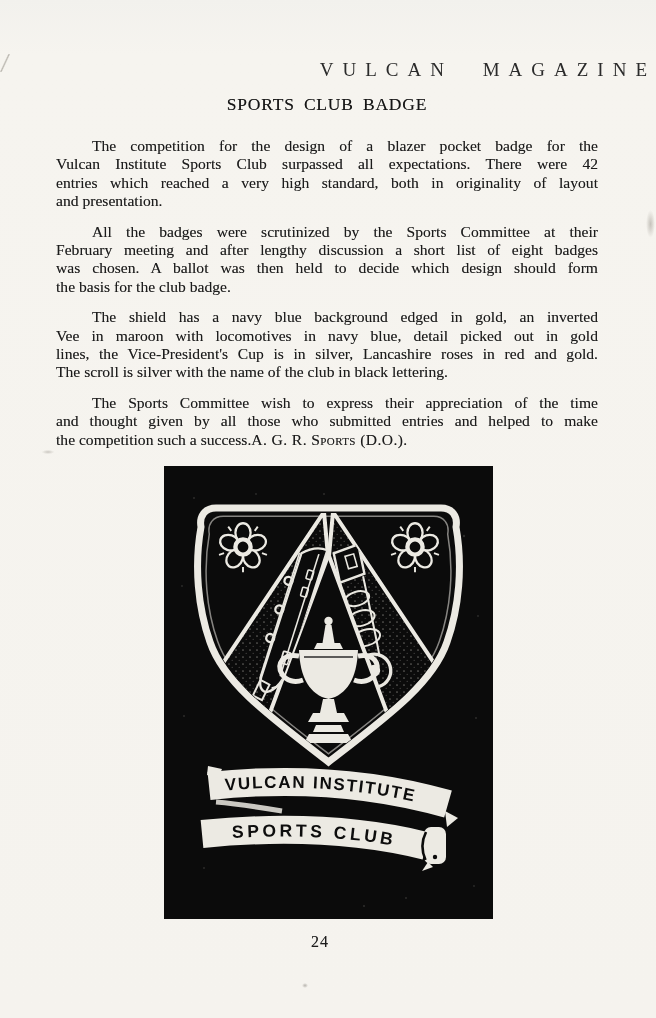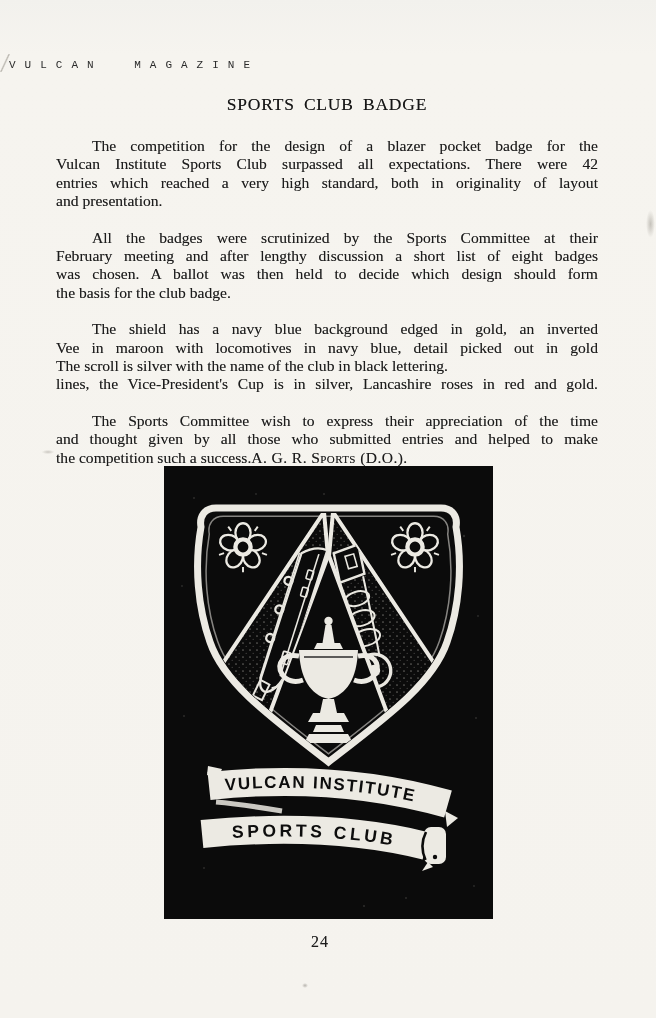--- a/index.html
+++ b/index.html
@@ -2,35 +2,35 @@
 <html><head>
 <meta charset="utf-8">
 <style>
   html,body{margin:0;padding:0;background:#888;}
   .page{
     position:relative;width:656px;height:1018px;overflow:hidden;
     background:linear-gradient(180deg,#f2f1ed 0px,#f6f4ef 55px,#f5f3ee 100%);
     font-family:"Liberation Serif",serif;color:#1c1c1c;
   }
   .running-head{
-    position:absolute;top:59px;left:0;width:100%;text-align:left;
-    font-family:Liberation Mono, monospace;font-size:11px;font-weight:400;
+    position:absolute;top:59px;left:0;width:100%;text-align:right;
+    font-family:Liberation Serif, serif;font-size:19px;font-weight:400;
     letter-spacing:9px;word-spacing:16px;color:#2b2b2b;text-indent:9px;
   }
   .article-title{
     position:absolute;top:94px;left:56px;width:542px;text-align:center;
     font-size:17.5px;font-weight:normal;letter-spacing:.8px;word-spacing:4px;
     color:#151515;text-shadow:0 0 .5px rgba(20,20,20,.5);
   }
   .article-body{
     position:absolute;top:125px;left:56px;width:542px;
     font-size:15.6px;line-height:18.4px;
     text-shadow:0 0 .5px rgba(25,25,25,.45);
   }
-  .para{margin-top:18px;}
+  .para{margin-top:12px;}
   .para:first-child{margin-top:12px;}
   .line{white-space:normal;}
   .line.just{text-align:justify;text-align-last:justify;}
   .line.indent{text-indent:36px;}
   .sigrow{display:flex;align-items:baseline;}
   .signature{font-variant:small-caps;letter-spacing:.4px;margin-right:-12px;white-space:nowrap;}
   .badge-figure{position:absolute;left:164px;top:466px;width:329px;height:453px;}
   .ribbon-text{font-family:"Liberation Sans",sans-serif;font-weight:700;font-size:17px;
     letter-spacing:1.8px;fill:#0d0d0d;}
   .rt2{font-size:17.5px;letter-spacing:3.6px;}
@@ -66,22 +66,22 @@
       </div>
       <div class="para">
         <div class="line indent just">All the badges were scrutinized by the Sports Committee at their</div>
         <div class="line just">February meeting and after lengthy discussion a short list of eight badges</div>
         <div class="line just">was chosen. A ballot was then held to decide which design should form</div>
         <div class="line">the basis for the club badge.</div>
       </div>
       <div class="para">
         <div class="line indent just">The shield has a navy blue background edged in gold, an inverted</div>
         <div class="line just">Vee in maroon with locomotives in navy blue, detail picked out in gold</div>
+        <div class="line just">lines, the Vice-President's Cup is in silver, Lancashire roses in red and gold.</div>
         <div class="line">The scroll is silver with the name of the club in black lettering.</div>
-        <div class="line just">lines, the Vice-President's Cup is in silver, Lancashire roses in red and gold.</div>
       </div>
       <div class="para">
         <div class="line indent just">The Sports Committee wish to express their appreciation of the time</div>
         <div class="line just">and thought given by all those who submitted entries and helped to make</div>
         <div class="line sigrow">
           <span>the competition such a success.</span>
           <span class="signature">A. G. R. Sports (D.O.).</span>
         </div>
       </div>
     </div>

